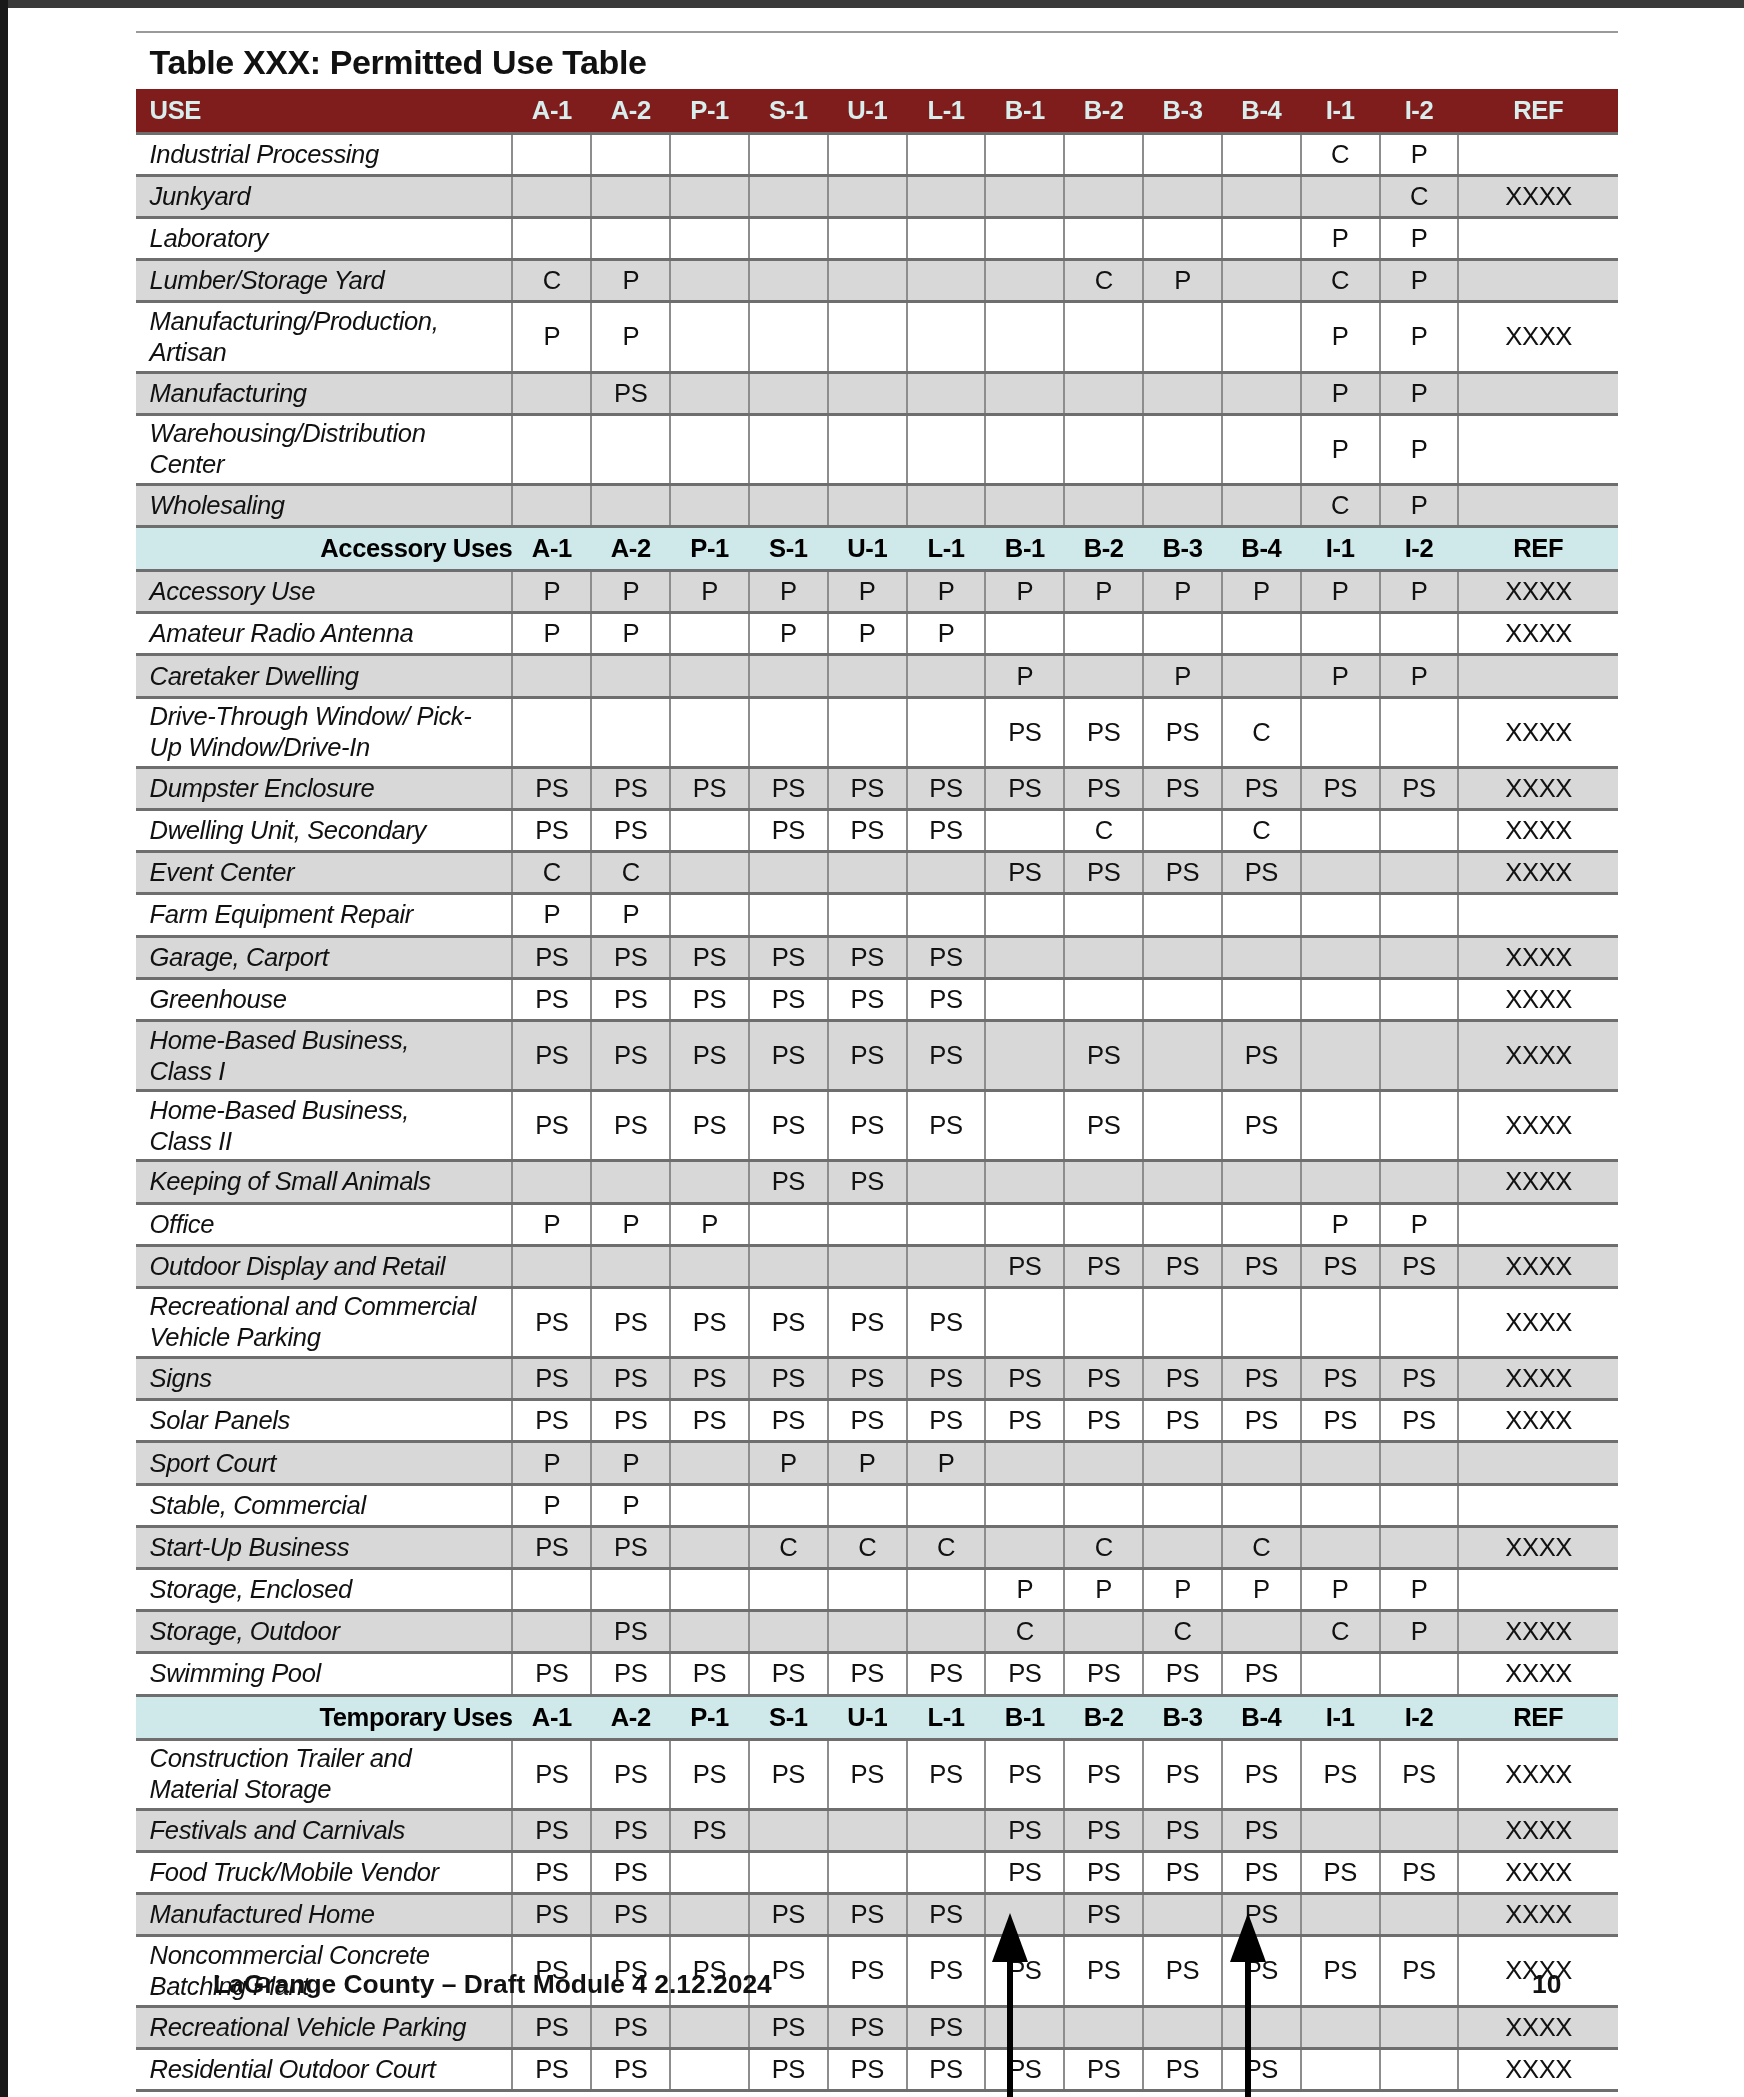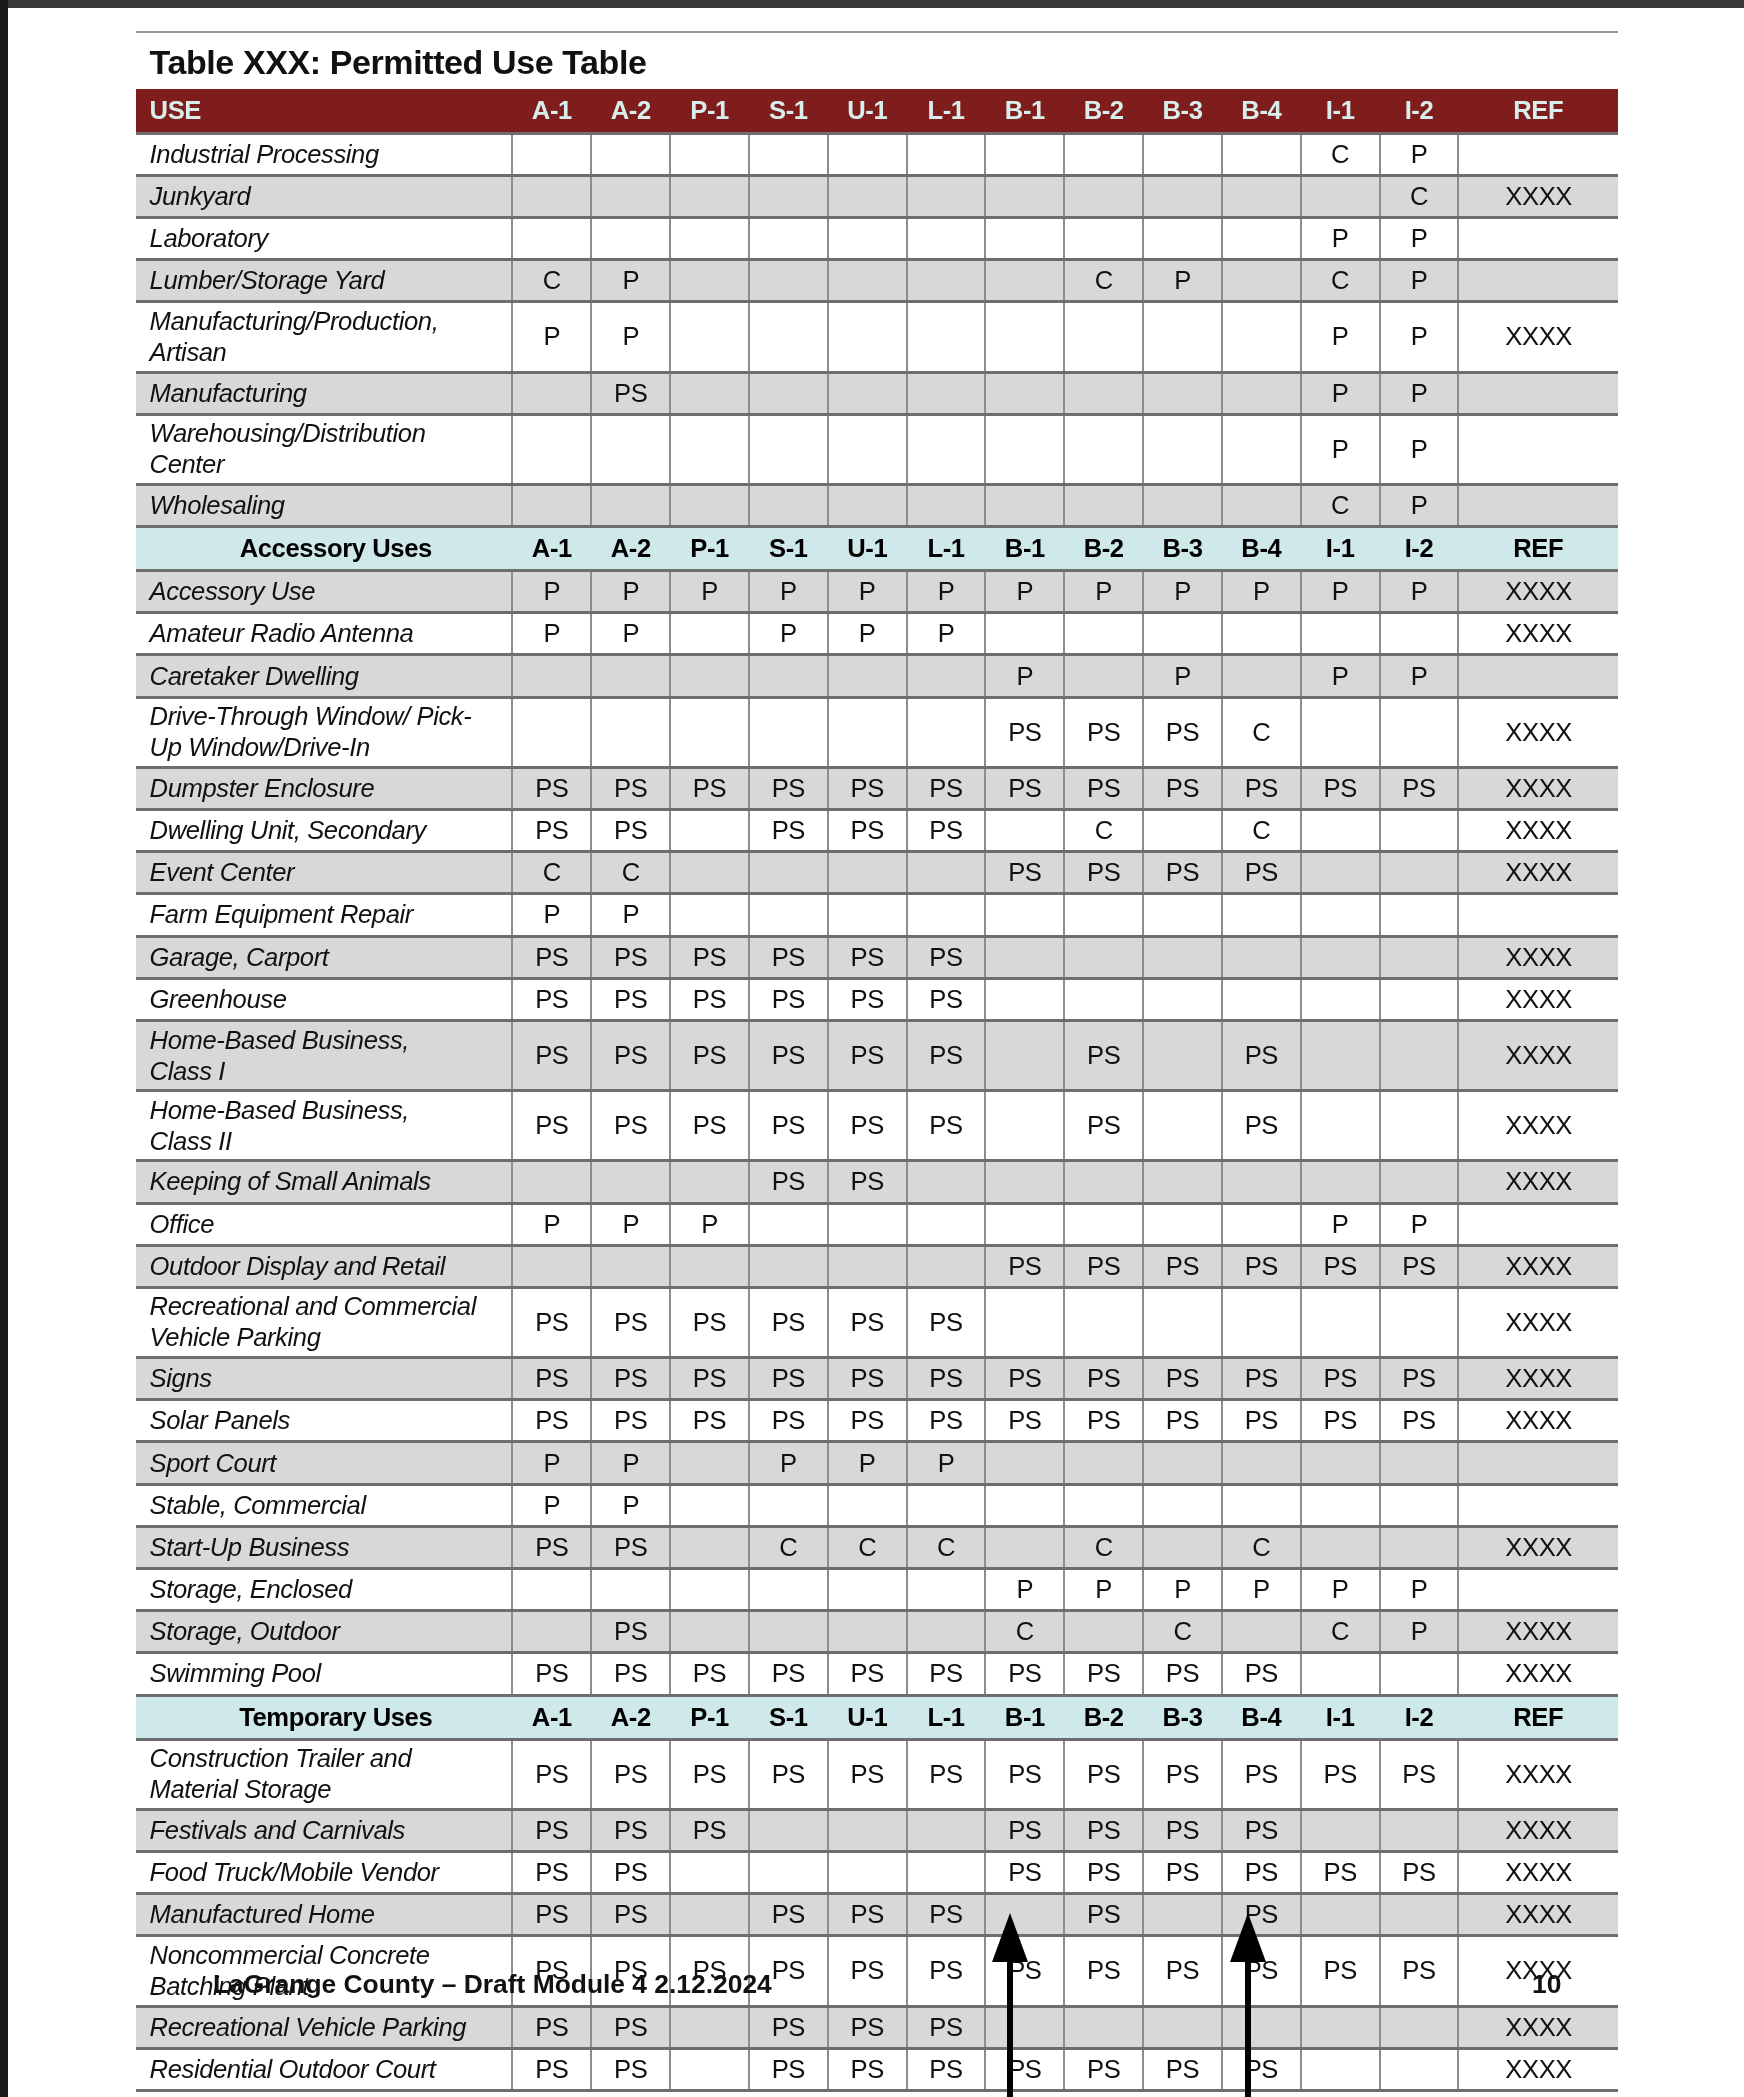--- a/index.html
+++ b/index.html
@@ -30,21 +30,21 @@
     background:#7f1d1d;color:#d8eeed;font-weight:bold;
     padding:6.8px 0;text-align:center;border:none;letter-spacing:-0.4px;
   }
   tr.main-head th.use-head{text-align:left;padding-left:13.6px;}
 
   tr.section-head th{
     background:#cfe9ea;color:#000;font-weight:bold;
     padding:6px 0;text-align:center;
     border-top:3.4px solid #6e6e6e;letter-spacing:-0.4px;
   }
-  tr.section-head th.use-head{text-align:center;padding-left:23px;}
+  tr.section-head th.use-head{text-align:right;padding-left:23px;}
 
   tr.data-row td{
     background:#ffffff;text-align:center;vertical-align:middle;
     border-top:3.4px solid #6e6e6e;border-left:2.6px solid #8d8d8d;
     line-height:31px;padding:2.6px 0;height:34px;letter-spacing:-0.4px;
   }
   tr.data-row td.use-cell{
     border-left:none;text-align:left;padding:2.6px 34px 2.6px 13.6px;font-style:italic;
   }
   tr.data-row.shaded td{background:#d8d8d8;}

